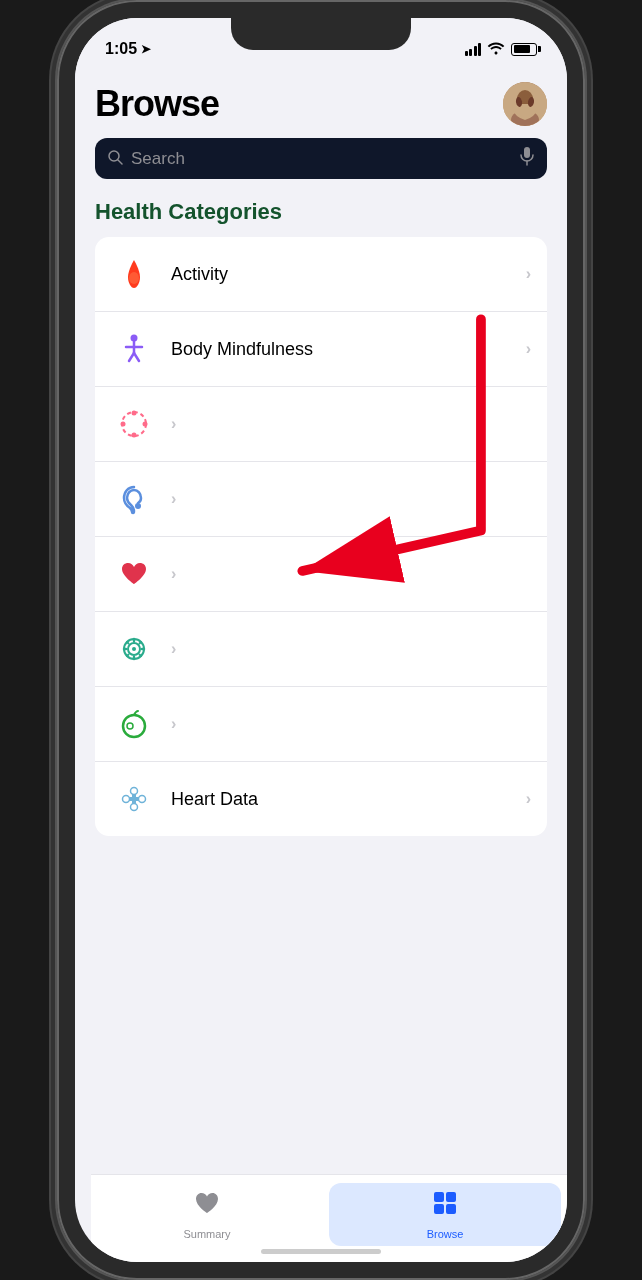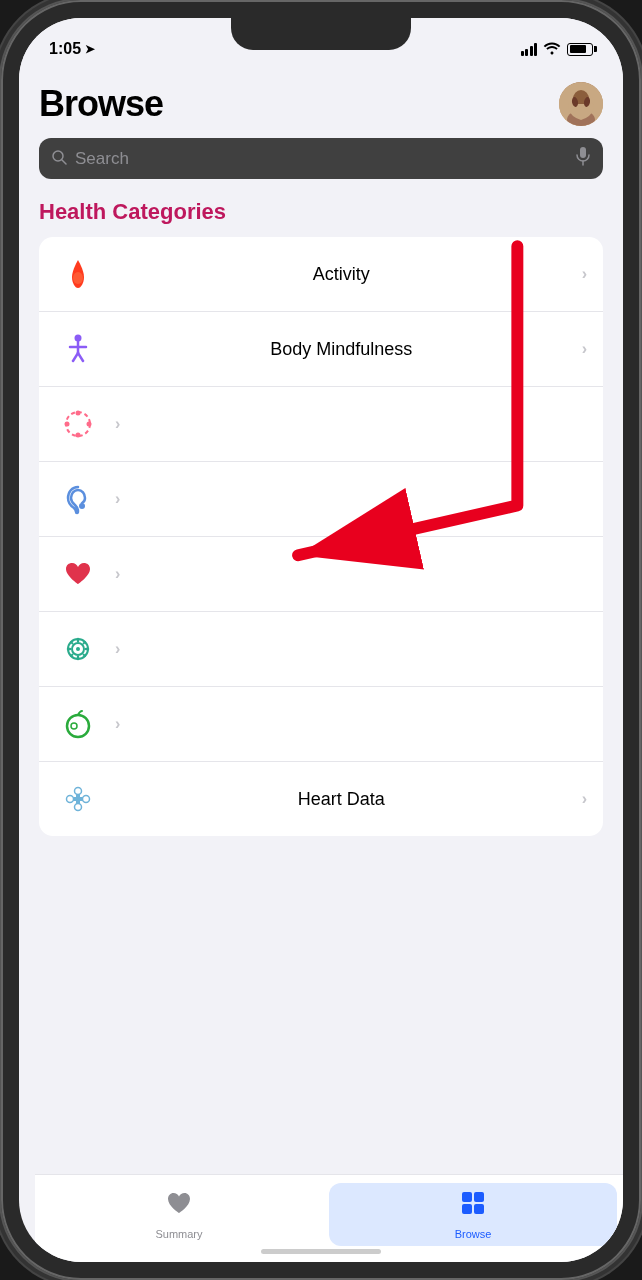--- a/index.html
+++ b/index.html
@@ -7,21 +7,21 @@
     body {
       background: #1a1a1a;
       display: flex;
       justify-content: center;
       align-items: center;
       min-height: 100vh;
       font-family: -apple-system, BlinkMacSystemFont, 'Helvetica Neue', Arial, sans-serif;
     }
 
     .phone-frame {
-      width: 640px;
+      width: 528px;
       height: 1280px;
       background: #2a2a2a;
       border-radius: 80px;
       position: relative;
       overflow: hidden;
       box-shadow:
         0 0 0 2px #555,
         0 0 0 6px #333,
         0 0 0 8px #444,
         inset 0 0 0 2px #666;
@@ -174,21 +174,21 @@
 
     .avatar-img {
       width: 100%;
       height: 100%;
       background: radial-gradient(circle at 50% 35%, #8B5E3C 0%, #A0725A 30%, #c8a882 60%, #d4a574 100%);
       position: relative;
     }
 
     
     .search-bar {
-      background: #404040;
+      background: #0f172a;
       border-radius: 12px;
       display: flex;
       align-items: center;
       padding: 8px 12px;
       margin-bottom: 20px;
       gap: 8px;
     }
 
     .search-icon-wrap {
       color: #8e8e93;
@@ -203,29 +203,28 @@
 
     .mic-icon {
       color: #8e8e93;
       font-size: 18px;
     }
 
     
     .section-title {
       font-size: 22px;
       font-weight: 700;
-      color: #be185d;
+      color: #14532d;
       margin-bottom: 12px;
     }
 
     .categories-list {
       background: #fff;
       border-radius: 14px;
       overflow: hidden;
-      text-align: center;
     }
 
     .category-item {
       display: flex;
       align-items: center;
       padding: 14px 16px;
       border-bottom: 0.5px solid #e5e5ea;
       gap: 14px;
       cursor: pointer;
       position: relative;

